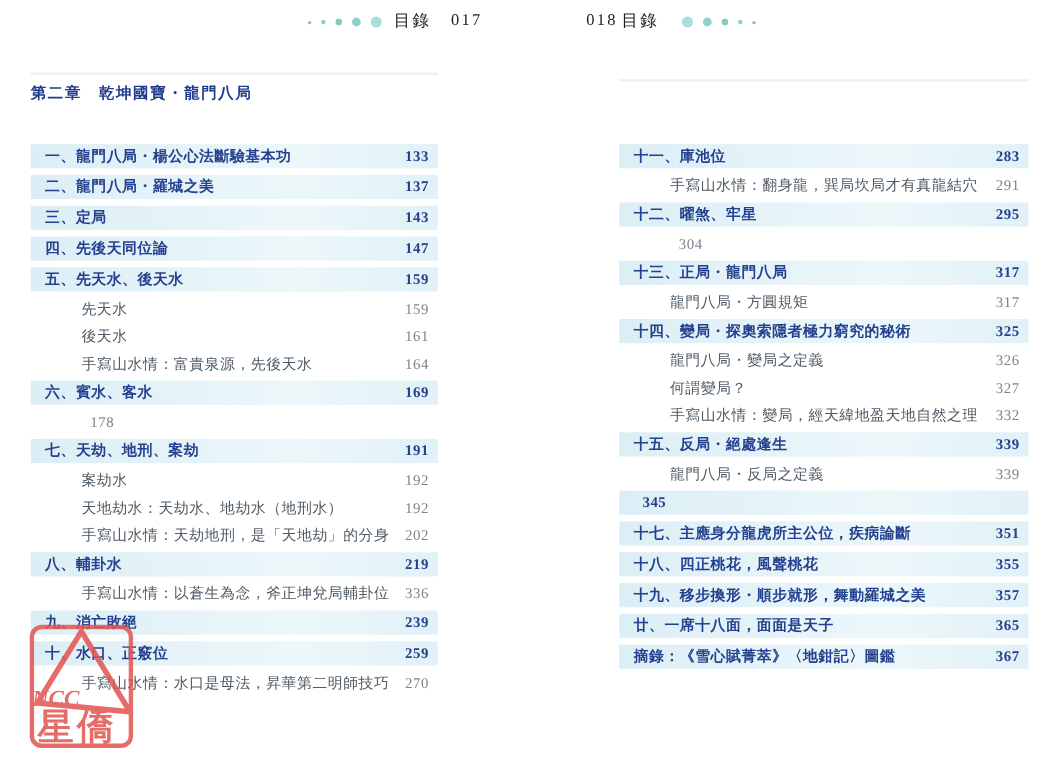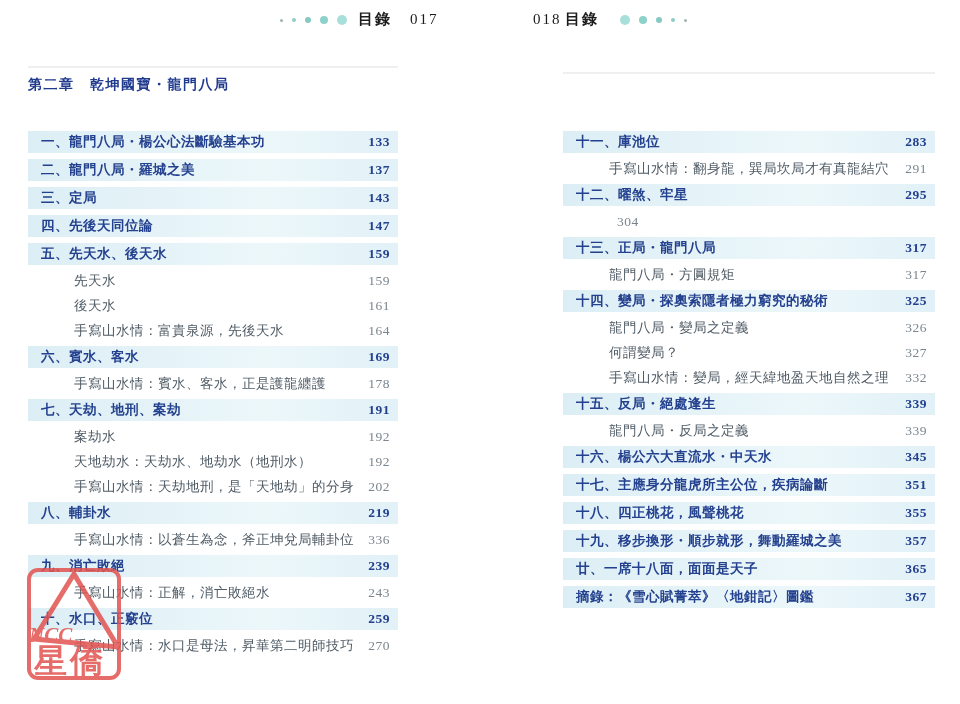--- a/index.html
+++ b/index.html
@@ -3,21 +3,21 @@
 <meta charset="utf-8">
 <style>
   html,body{margin:0;padding:0}
   body{
     width:960px;height:704px;position:relative;overflow:hidden;
     background:#ffffff;
     font-family:"Liberation Serif","DejaVu Serif",serif;
   }
   
   .hdr-txt{position:absolute;font-size:15px;color:#1c1c1c;letter-spacing:2px;white-space:nowrap}
-  .hdr-title{font-weight:bold}
+  .hdr-title{font-weight:normal}
   .dots{position:absolute;display:flex;align-items:center;gap:9px;height:14px}
   .dot{border-radius:50%;display:inline-block}
   
   .rule{position:absolute;height:2px;background:#edf0ef}
   
   .chapter{
     position:absolute;left:28px;top:76px;
     font-size:14px;font-weight:bold;color:#203a8e;letter-spacing:1.5px;white-space:nowrap;
   }
   
@@ -102,21 +102,20 @@
     </div>
     <div class="row sub">
       <span class="lbl">手寫山水情：富貴泉源，先後天水</span>
       <span class="pg">164</span>
     </div>
     <div class="row main">
       <span class="lbl">六、賓水、客水</span>
       <span class="pg">169</span>
     </div>
     <div class="row sub">
-      <span class="lbl">手寫山水情：賓水、客水，正是護龍纏護</span>
       <span class="pg">178</span>
     </div>
     <div class="row main">
       <span class="lbl">七、天劫、地刑、案劫</span>
       <span class="pg">191</span>
     </div>
     <div class="row sub">
       <span class="lbl">案劫水</span>
       <span class="pg">192</span>
     </div>
@@ -133,24 +132,20 @@
       <span class="pg">219</span>
     </div>
     <div class="row sub">
       <span class="lbl">手寫山水情：以蒼生為念，斧正坤兌局輔卦位</span>
       <span class="pg">336</span>
     </div>
     <div class="row main">
       <span class="lbl">九、消亡敗絕</span>
       <span class="pg">239</span>
     </div>
-    <div class="row sub">
-      <span class="lbl">手寫山水情：正解，消亡敗絕水</span>
-      <span class="pg">243</span>
-    </div>
     <div class="row main">
       <span class="lbl">十、水口、正竅位</span>
       <span class="pg">259</span>
     </div>
     <div class="row sub">
       <span class="lbl">手寫山水情：水口是母法，昇華第二明師技巧</span>
       <span class="pg">270</span>
     </div>
   </div>
 <div class="col" id="col-right">
@@ -195,21 +190,20 @@
     </div>
     <div class="row main">
       <span class="lbl">十五、反局・絕處逢生</span>
       <span class="pg">339</span>
     </div>
     <div class="row sub">
       <span class="lbl">龍門八局・反局之定義</span>
       <span class="pg">339</span>
     </div>
     <div class="row main">
-      <span class="lbl">十六、楊公六大直流水・中天水</span>
       <span class="pg">345</span>
     </div>
     <div class="row main">
       <span class="lbl">十七、主應身分龍虎所主公位，疾病論斷</span>
       <span class="pg">351</span>
     </div>
     <div class="row main">
       <span class="lbl">十八、四正桃花，風聲桃花</span>
       <span class="pg">355</span>
     </div>

